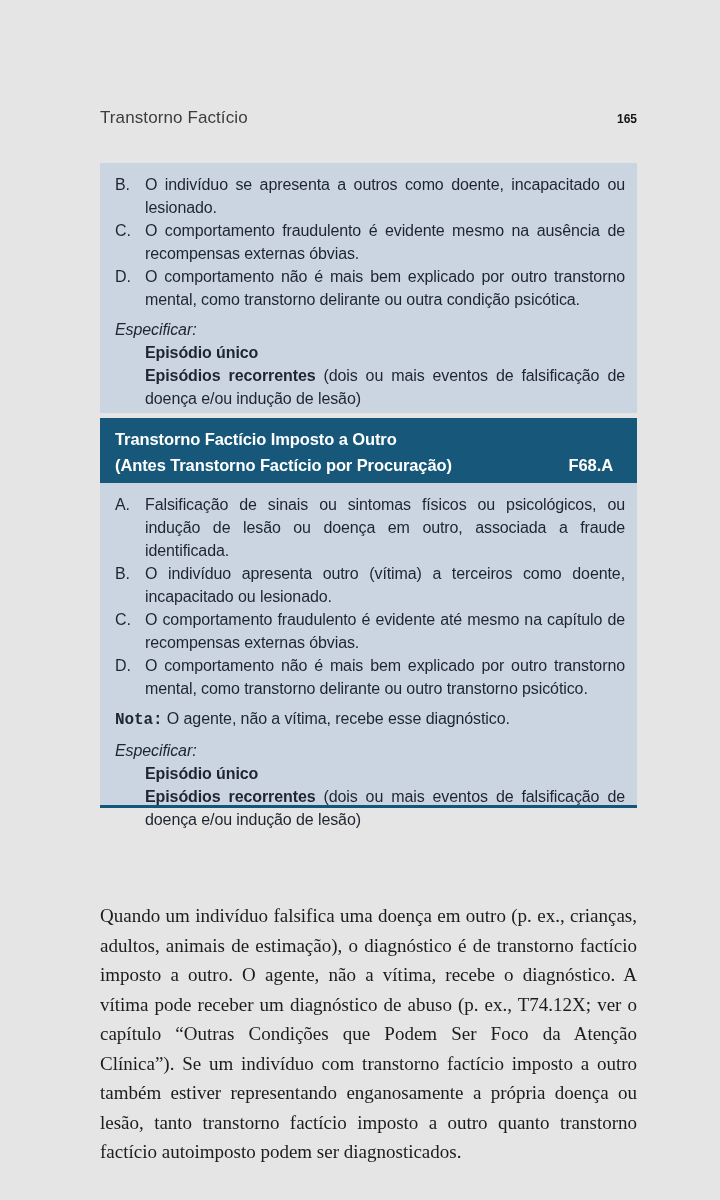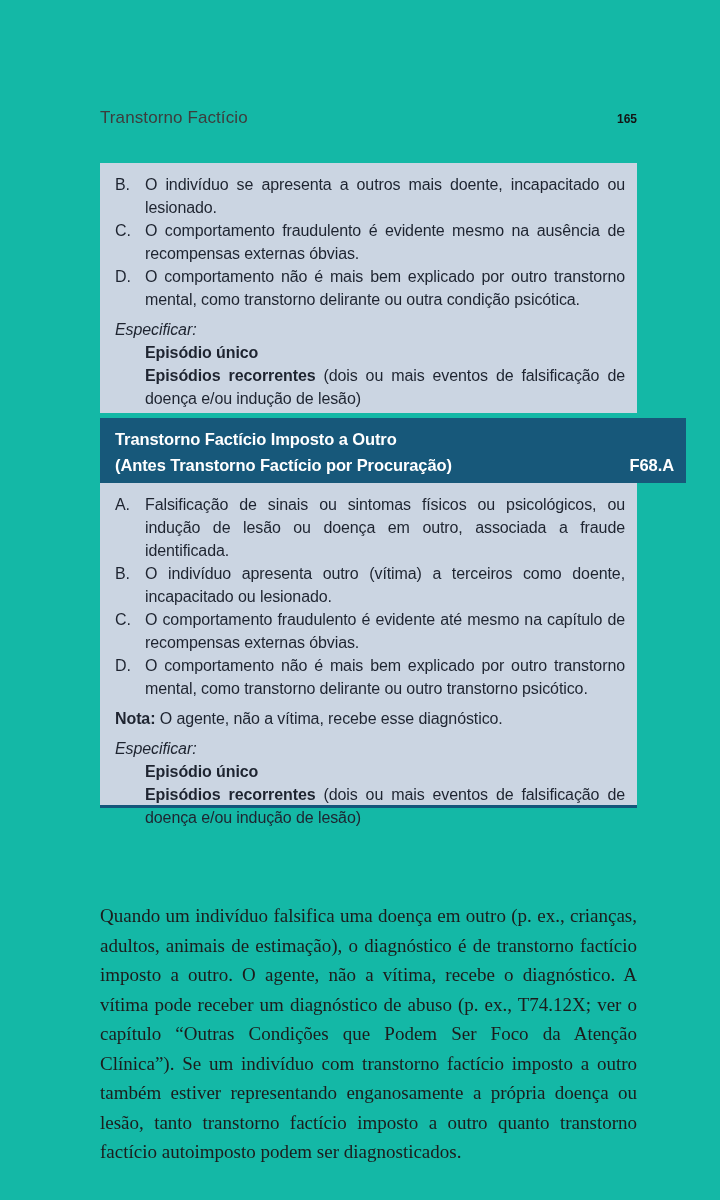--- a/index.html
+++ b/index.html
@@ -1,17 +1,17 @@
 <!DOCTYPE html>
 <html><head>
 <meta charset="utf-8">
 <style>
   html,body { margin:0; padding:0; background:#ffffff; }
   .page {
-    position:relative; width:720px; height:1200px; background:#14b8a6;
+    position:relative; width:720px; height:1200px; background:#e5e5e5;
     font-family:"Liberation Sans", sans-serif; overflow:hidden;
   }
 
   
   .running-head {
     position:absolute; left:100px; top:108px; width:537px;
     display:flex; justify-content:space-between; align-items:baseline;
   }
   .running-title { font-size:17px; color:#3d3d3d; letter-spacing:0.1px; }
   .page-number  { font-size:12px; color:#141414; font-weight:700; }
@@ -27,28 +27,28 @@
   .criteria-box.bottom { top:483px; height:325px; border-bottom:3px solid #14567a; }
 
   .criterion { display:flex; margin:0; }
   .criterion .letter { flex:0 0 30px; }
   .criterion .ctext  { flex:1; text-align:justify; }
 
   .specify { font-style:italic; margin:7px 0 0 0; }
   .specifier { margin:0 0 0 30px; text-align:justify; }
   .specifier .b { font-weight:700; }
   .note { margin:7px 0 0 0; }
-  .note .b { font-weight:700; }
+  .note .b { font-weight:700;font-family:Liberation Mono, monospace; }
 
   
   .disorder-bar {
-    position:absolute; left:100px; top:418px; width:586px; height:65px;
+    position:absolute; left:100px; top:418px; width:537px; height:65px;
     box-sizing:border-box; background:#17587a; color:#ffffff;
     font-weight:700; font-size:16.5px; line-height:26px;
-    padding:8px 12px 0 15px; letter-spacing:-0.1px;
+    padding:8px 24px 0 15px; letter-spacing:-0.1px;
   }
   .bar-row2 { display:flex; justify-content:space-between; align-items:baseline;gap:44px; }
 
   
   .section-heading {
     position:absolute; left:100px; top:828px; margin:0;
     font-size:27px; font-weight:700; color:#11587e; letter-spacing:-0.3px;
   }
   .body-par {
     position:absolute; left:100px; top:901px; width:537px; margin:0;
@@ -62,21 +62,21 @@
 <div class="page">
 
   <header class="running-head">
     <span class="running-title">Transtorno Factício</span>
     <span class="page-number">165</span>
   </header>
 
   <section class="criteria-box top">
     <p class="criterion">
       <span class="letter">B.</span>
-      <span class="ctext">O indivíduo se apresenta a outros mais doente, incapacitado ou lesionado.</span>
+      <span class="ctext">O indivíduo se apresenta a outros como doente, incapacitado ou lesionado.</span>
     </p>
     <p class="criterion">
       <span class="letter">C.</span>
       <span class="ctext">O comportamento fraudulento é evidente mesmo na ausência de recompensas externas óbvias.</span>
     </p>
     <p class="criterion">
       <span class="letter">D.</span>
       <span class="ctext">O comportamento não é mais bem explicado por outro transtorno mental, como transtorno delirante ou outra condição psicótica.</span>
     </p>
     <p class="specify">Especificar:</p>

